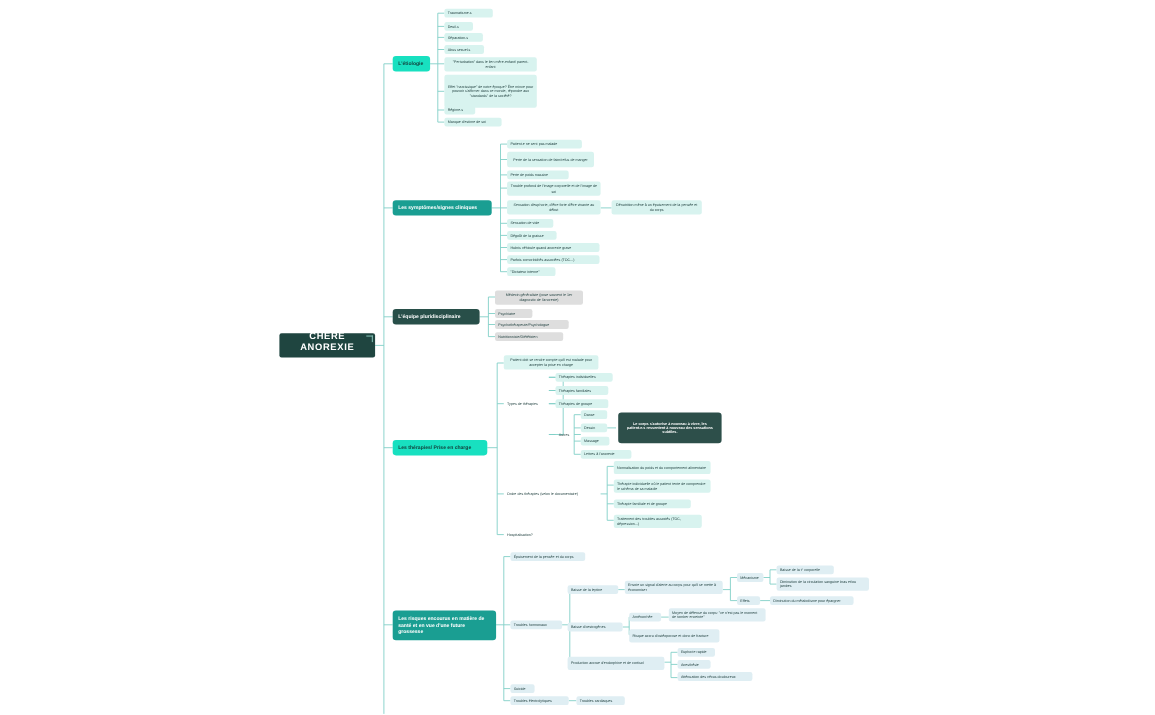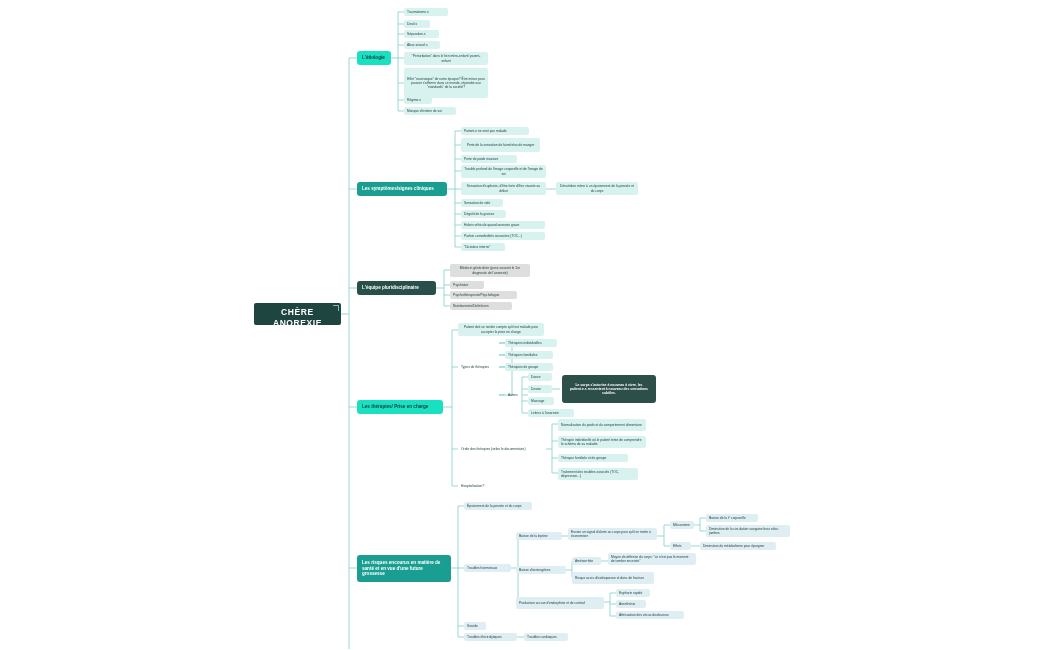--- a/index.html
+++ b/index.html
@@ -22,21 +22,21 @@
   }
 
   
   .root{
     background:#1f4540;
     color:#ffffff;
     font-size:8.5px;
     font-weight:bold;
     letter-spacing:.6px;
     text-align:center;
-    display:flex;align-items:flex-start;justify-content:center;
+    display:flex;align-items:flex-end;justify-content:center;
     padding:4px 6px;
     border-radius:2px;
   }
   .root-handle{
     position:absolute;top:2px;right:2px;
     width:5px;height:5px;
     border-top:1px solid #7fb9ae;border-right:1px solid #7fb9ae;
   }
 
   

